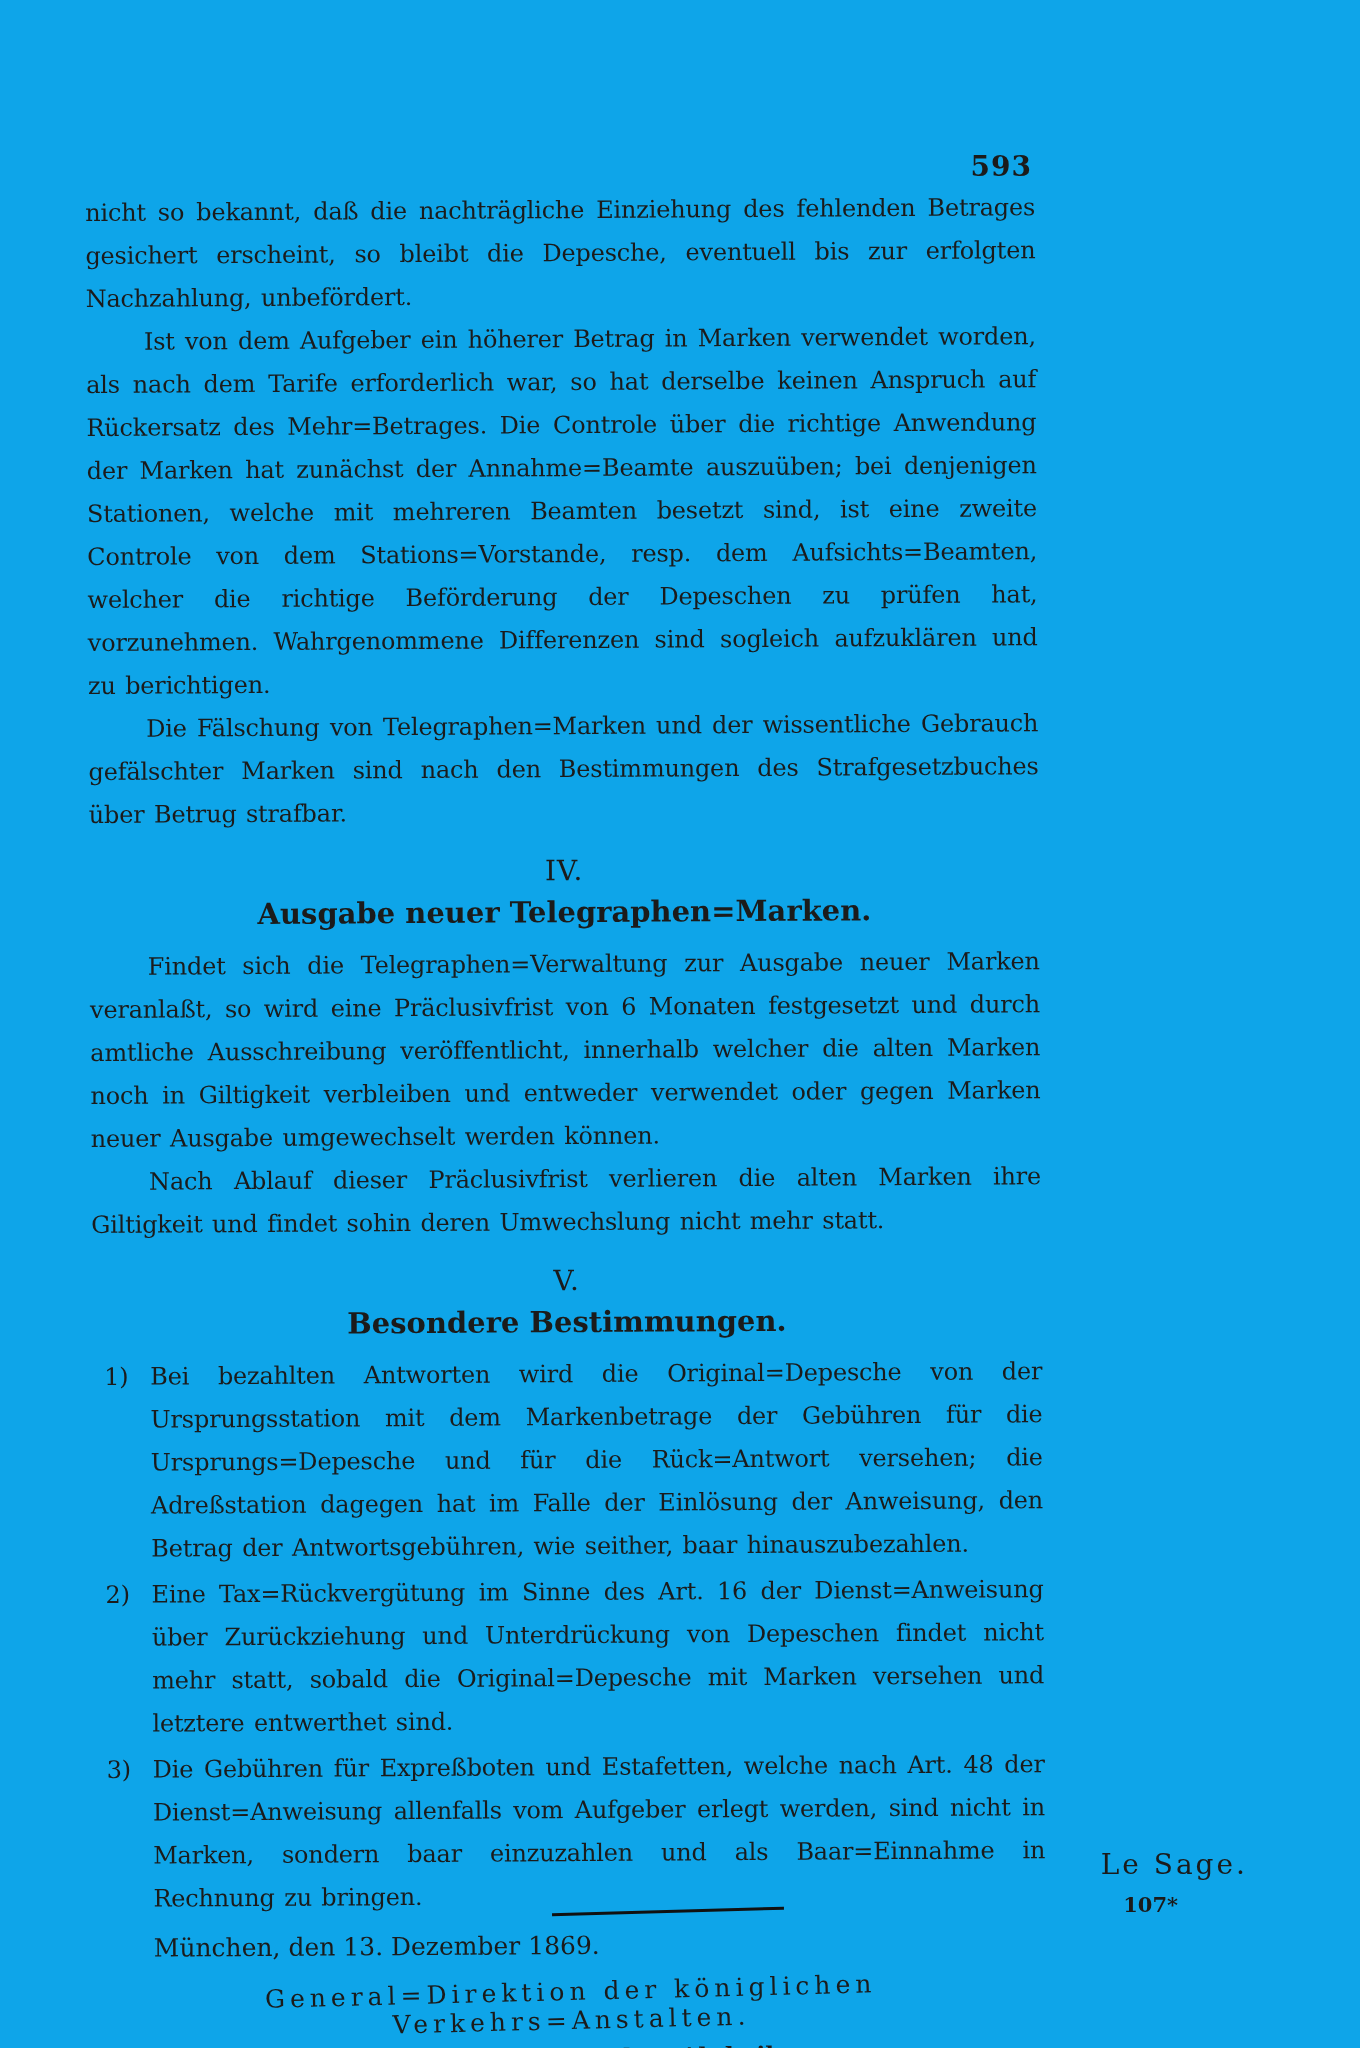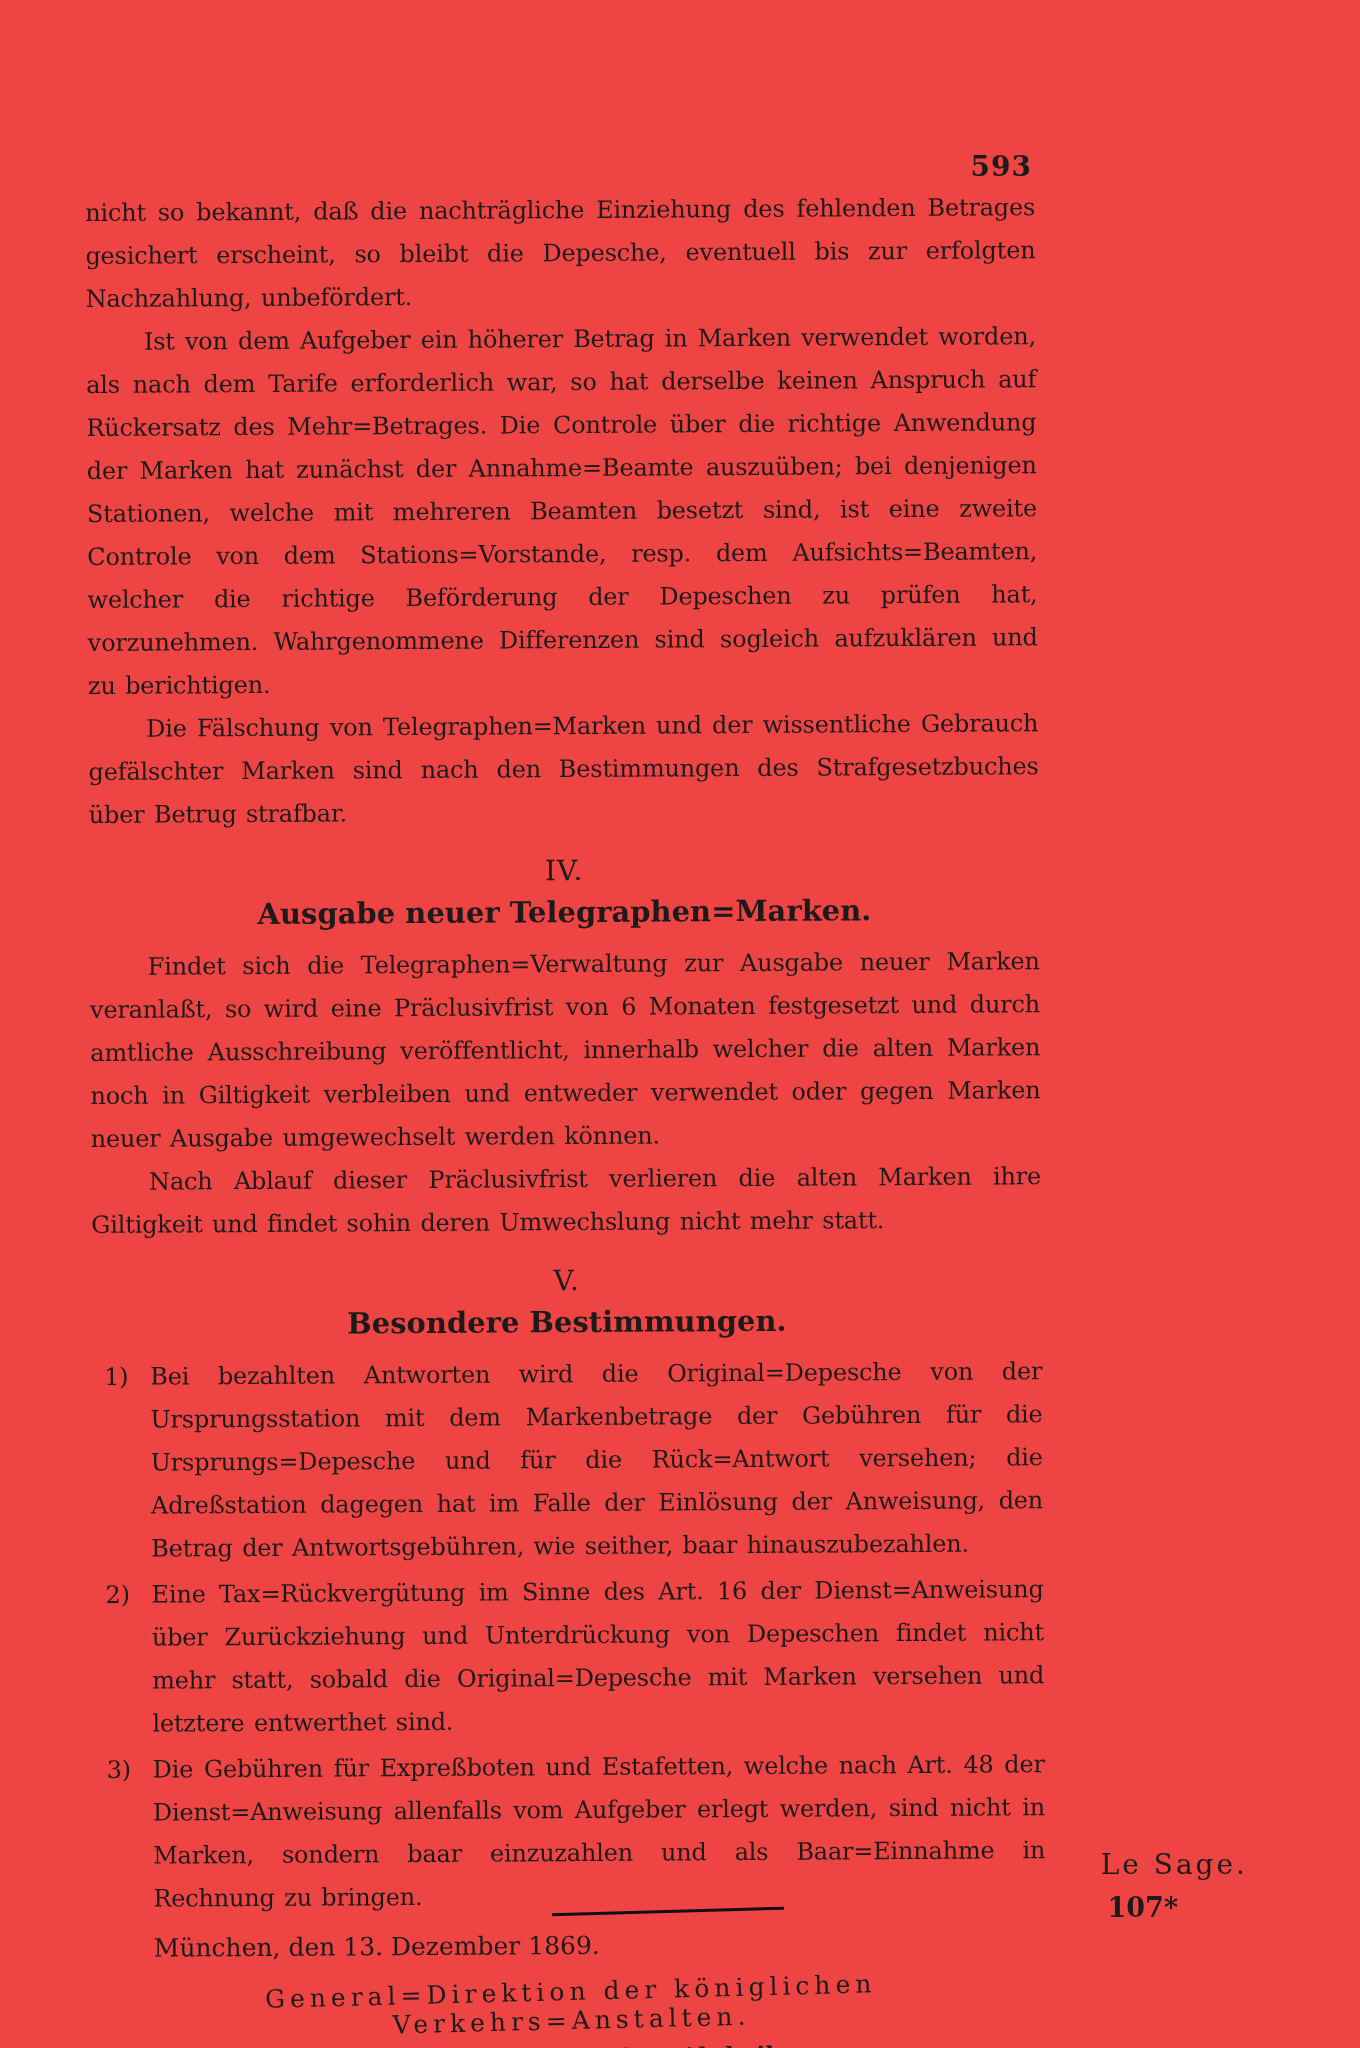--- a/index.html
+++ b/index.html
@@ -1,20 +1,20 @@
 <!DOCTYPE html>
 <html><head>
 <meta charset="utf-8">
 <style>
   html, body { margin: 0; padding: 0; background: #e8e8e4; }
   .page {
     position: relative;
     width: 1360px;
     height: 2048px;
-    background: #ef4444;
+    background: #0ea5e9;
     overflow: hidden;
     font-family: "DejaVu Serif", serif;
     color: #1b1b1b;
     text-decoration: underline;
   }
   .page-number {
     position: absolute;
     top: 150px;
     right: 328px;
     font-size: 28px;
@@ -97,21 +97,21 @@
     top: 1910px;
     left: 552px;
     width: 232px;
     border-top: 3px solid #111;
     transform: rotate(-1.6deg);
   }
   .footer-mark {
     position: absolute;
     top: 1892px;
     right: 182px;
-    font-size: 27px;
+    font-size: 21px;
     font-weight: bold;
   }
 </style>
 </head>
 <body>
 
 <div class="page">
 
   <div class="page-number">593</div>
 

